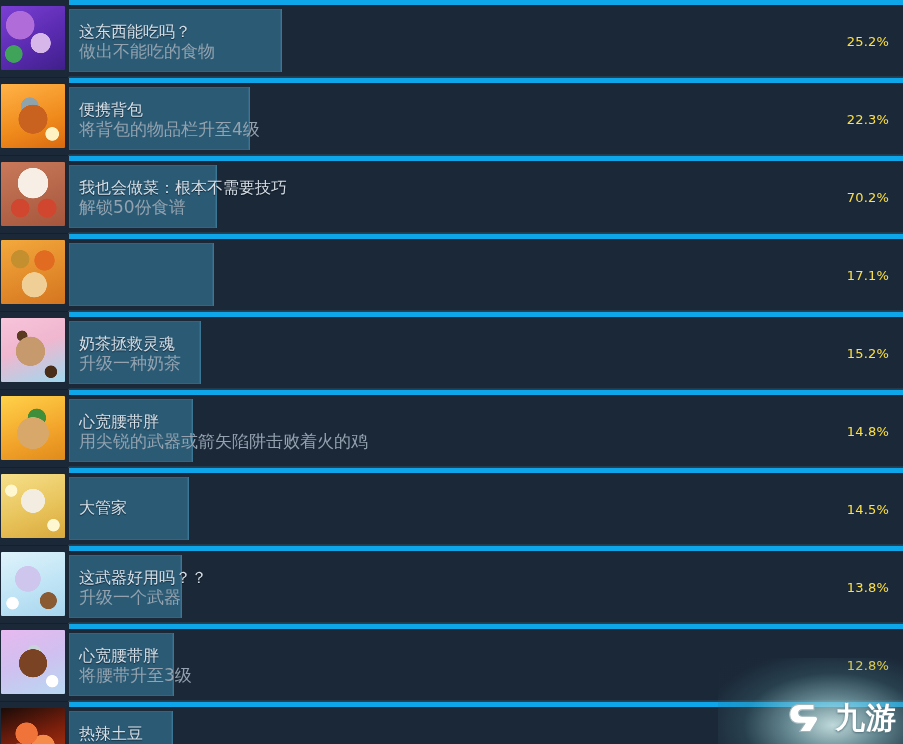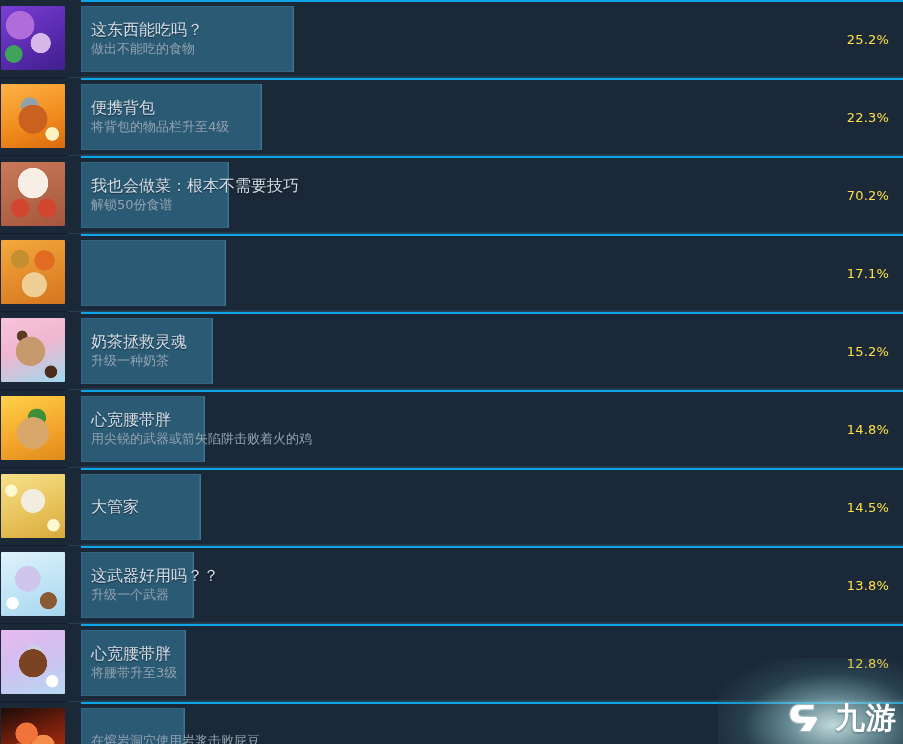--- a/index.html
+++ b/index.html
@@ -52,23 +52,22 @@
     overflow: hidden;
     border-radius: 1px;
   }
   .ach-icon .art { position: absolute; inset: 0; }
 
   
   .ach-body {
     position: relative;
     flex: 1 1 auto;
     height: 77px;
-    border-top: 2px solid #0ea5e9;
+    border-top: 5px solid #0ea5e9;
     border-bottom: 1px solid #23394c;
-    margin-left: 12px;
   }
   .bar-track {
     position: absolute;
     left: 0; top: 2px; bottom: 2px; right: 0;
     background: transparent;
   }
   .bar-fill {
     position: absolute;
     left: 0; top: 2px; bottom: 2px;
     background: #2b5a75;
@@ -84,21 +83,21 @@
     padding-bottom: 2px;
   }
   .ach-title {
     font-size: 16px;
     line-height: 21px;
     color: #d6dfe8;
     text-shadow: 0 1px 1px rgba(0,0,0,0.55);
     white-space: nowrap;
   }
   .ach-desc {
-    font-size: 13px;
+    font-size: 17px;
     line-height: 16px;
     color: #93a2ae;
     margin-top: 1px;
     white-space: nowrap;
   }
   .ach-pct {
     position: absolute;
     right: 14px;
     top: 50%;
     transform: translateY(-50%);
@@ -285,20 +284,21 @@
 
   <div class="ach-row">
     <div class="ach-icon">
       <div class="art" style="background: radial-gradient(circle at 40% 40%, rgb(240, 115, 58) 0px, rgb(240, 115, 58) 20%, rgba(0, 0, 0, 0) 21%), radial-gradient(circle at 66% 60%, rgb(245, 140, 74) 0px, rgb(245, 140, 74) 20%, rgba(0, 0, 0, 0) 21%), radial-gradient(circle at 28% 72%, rgb(226, 85, 42) 0px, rgb(226, 85, 42) 16%, rgba(0, 0, 0, 0) 17%), linear-gradient(160deg, rgb(26, 12, 8) 0%, rgb(122, 31, 12) 45%, rgb(201, 60, 16) 100%);"></div>
     </div>
     <div class="ach-body">
       <div class="bar-track">
         <div class="bar-fill" style="width: 104px;"></div>
       </div>
       <div class="ach-texts">
+        <div class="ach-title">热辣土豆</div>
         <div class="ach-desc">在熔岩洞穴使用岩浆击败屁豆</div>
       </div>
       <div class="ach-pct"></div>
     </div>
   </div>
 </div>
 
   <div class="watermark">
     <div class="wm-inner">
       <svg class="wm-mark" viewBox="0 0 40 40">

